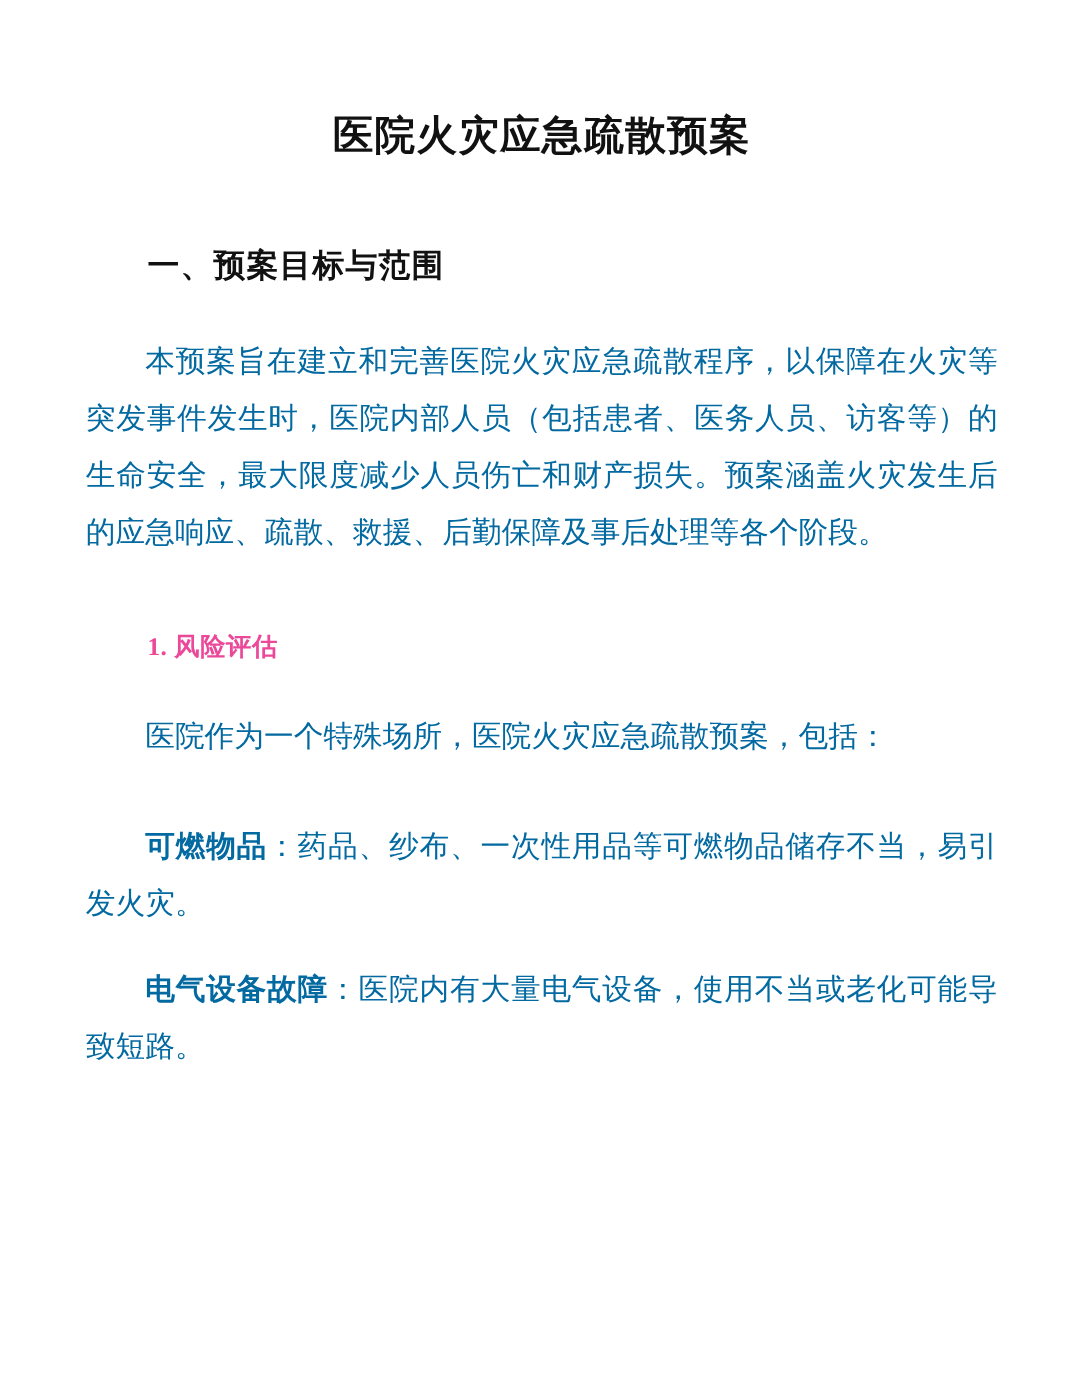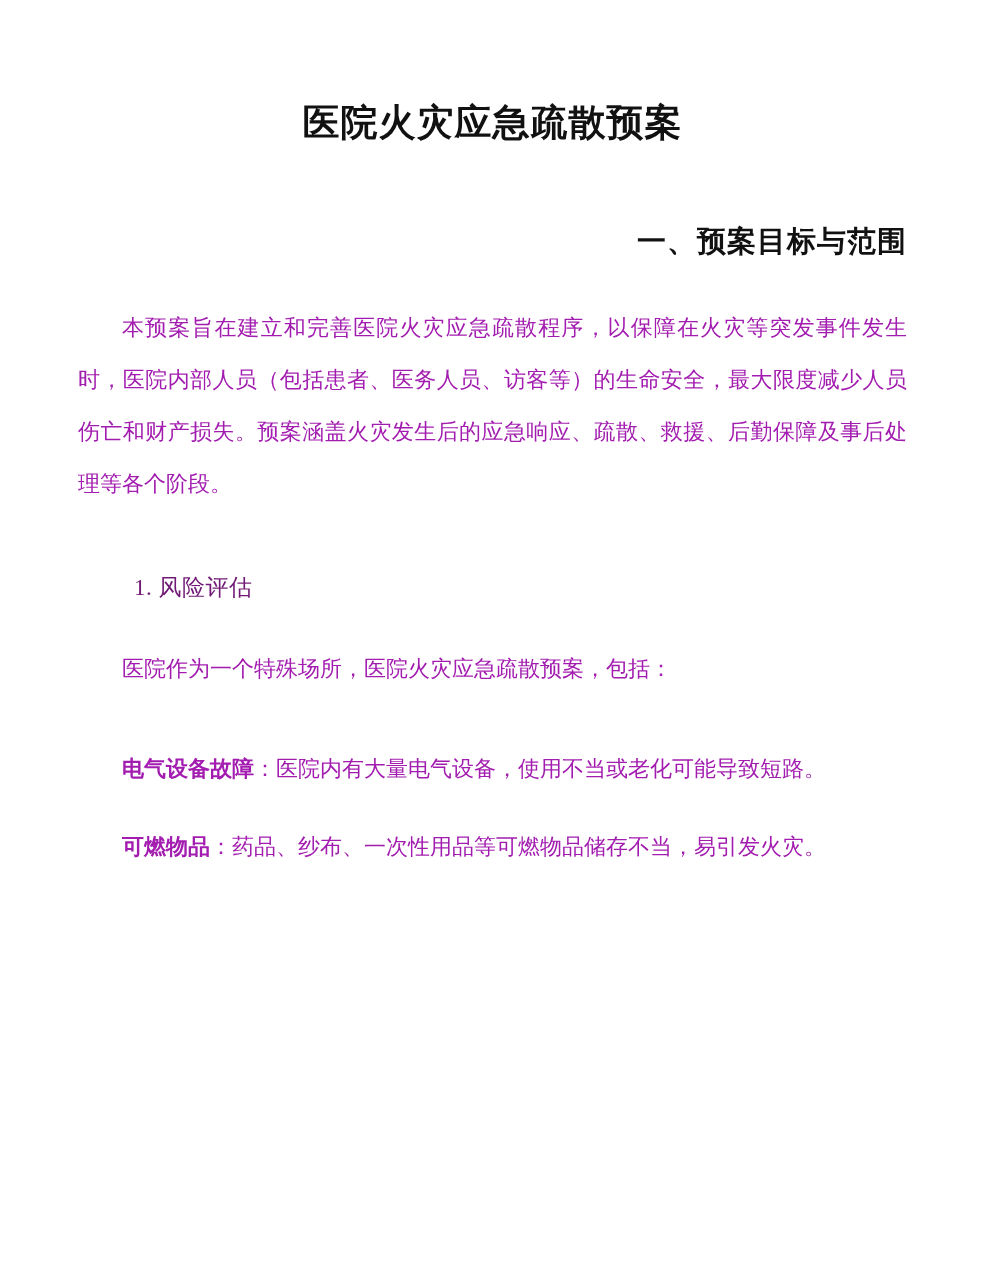--- a/index.html
+++ b/index.html
@@ -28,41 +28,40 @@
     margin: 22px 0 0 0;
     color: #111111;
   }
   .h1 {
     font-family: "Liberation Sans", "DejaVu Sans", sans-serif;
     font-weight: bold;
     font-size: 29px;
     color: #111111;
     margin: 74px 0 0 56px;
     letter-spacing: 1px;
-    text-align: right;
   }
   .h1.second {
     margin-top: 96px;
   }
   .h2 {
     font-family: "Liberation Serif", "DejaVu Serif", serif;
-    font-weight: normal;
+    font-weight: bold;
     font-size: 23px;
-    color: #701a75;
+    color: #ec4899;
     margin: 62px 0 0 56px;
     letter-spacing: 0.5px;
   }
   .para {
-    font-size: 22px;
+    font-size: 27px;
     line-height: 52px;
     text-align: justify;
     text-justify: inter-ideograph;
     margin: 40px 0 0 0;
     text-indent: 2em;
-    color: #a21caf;
+    color: #0369a1;
     font-family: Liberation Serif, serif;
   }
   .para.item {
     margin-top: 26px;
   }
   .para b {
     font-weight: bold;
   }
   .spacer-lg { height: 22px; }
 </style>
@@ -78,20 +77,20 @@
   <p class="para">本预案旨在建立和完善医院火灾应急疏散程序，以保障在火灾等突发事件发生时，医院内部人员（包括患者、医务人员、访客等）的生命安全，最大限度减少人员伤亡和财产损失。预案涵盖火灾发生后的应急响应、疏散、救援、后勤保障及事后处理等各个阶段。</p>
 
 
   <h3 class="h2">1. 风险评估</h3>
 
   <p class="para">医院作为一个特殊场所，医院火灾应急疏散预案，包括：</p>
 
   <div class="spacer-lg"></div>
 
   <p class="para item">
-    <b>电气设备故障</b><span>：</span><span>医院内有大量电气设备，使用不当或老化可能导致短路。</span>
+    <b>可燃物品</b><span>：</span><span>药品、纱布、一次性用品等可燃物品储存不当，易引发火灾。</span>
   </p>
 
   <p class="para item">
-    <b>可燃物品</b><span>：</span><span>药品、纱布、一次性用品等可燃物品储存不当，易引发火灾。</span>
+    <b>电气设备故障</b><span>：</span><span>医院内有大量电气设备，使用不当或老化可能导致短路。</span>
   </p>
 
 </div>
 
 </body></html>

